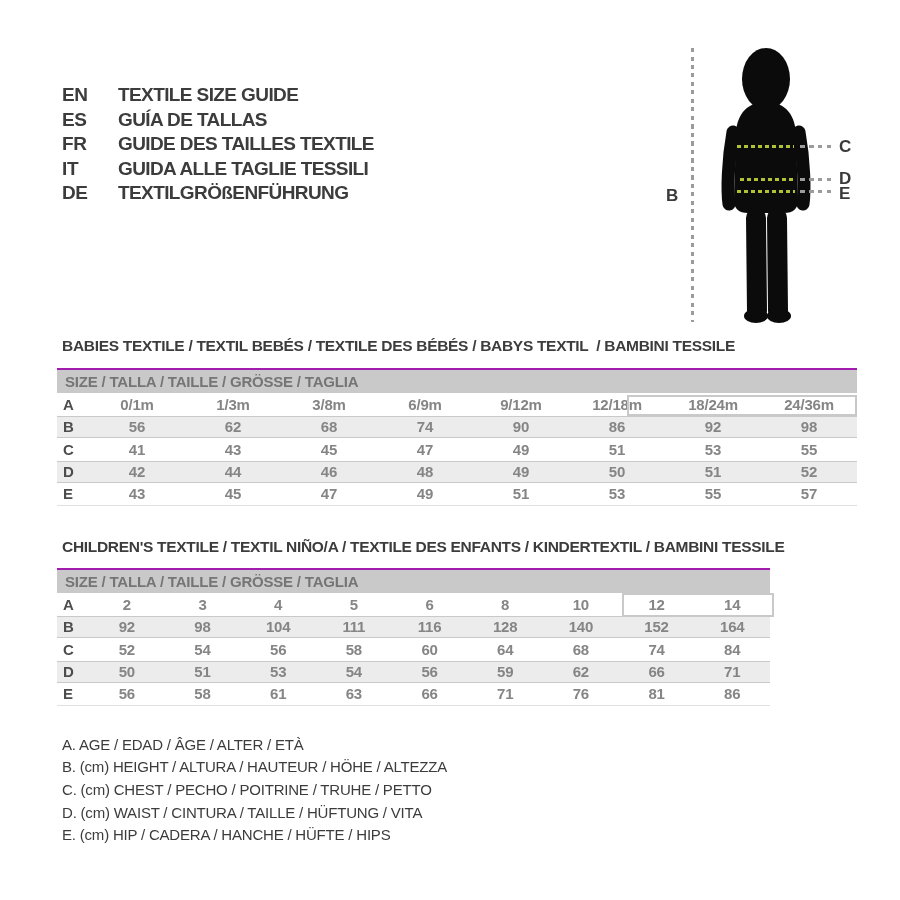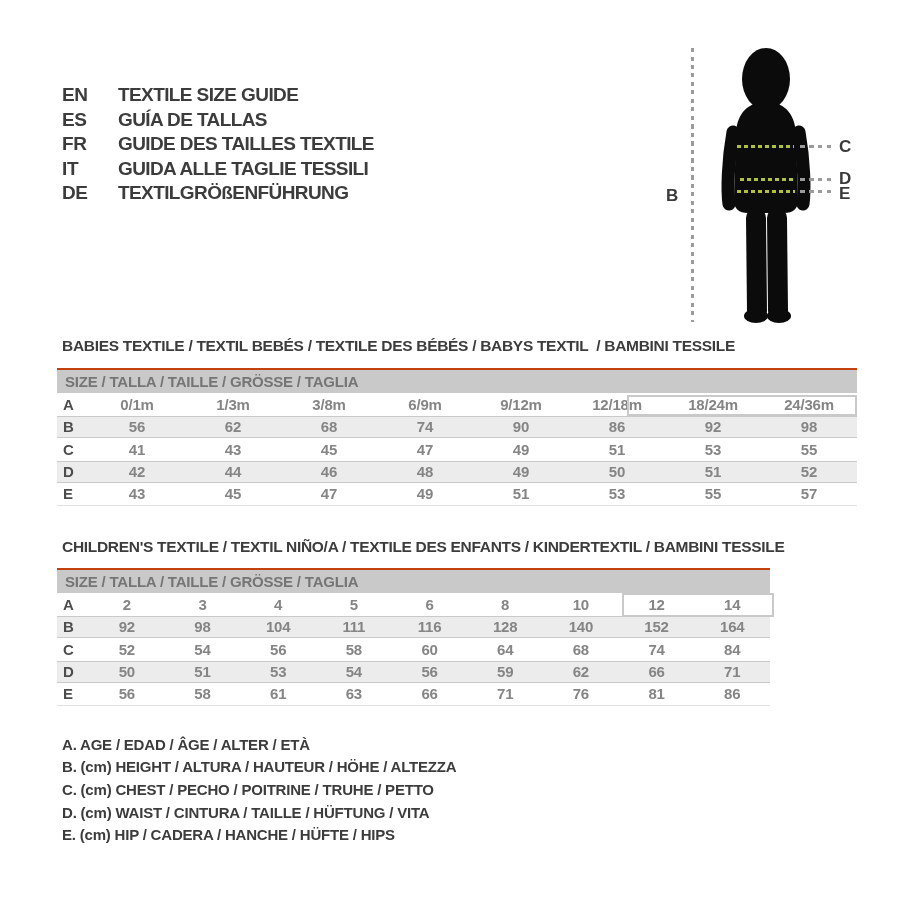--- a/index.html
+++ b/index.html
@@ -16,32 +16,32 @@
   .fig-svg{position:absolute;left:715px;top:40px;}
   .vline-b{position:absolute;left:691px;top:48px;width:3px;height:274px;
     background:repeating-linear-gradient(180deg,#9b9b9b 0 4px,transparent 4px 8.5px);}
   .meas-label{position:absolute;font-size:17px;font-weight:700;color:#3a3a3a;}
   .dotline{position:absolute;height:3px;}
   .dots-yellow{background:repeating-linear-gradient(90deg,#b2c235 0 4px,transparent 4px 7px);}
   .dots-gray{background:repeating-linear-gradient(90deg,#9b9b9b 0 4.5px,transparent 4.5px 9px);}
   
   .section-title{position:absolute;font-size:15.5px;font-weight:700;color:#3c3c3c;
     letter-spacing:-0.3px;white-space:pre;}
-  .sg-table{position:absolute;border-top:2px solid #c2410c;}
+  .sg-table{position:absolute;border-top:2px solid #a21caf;}
   .size-bar{height:23px;background:#c9c9c9;display:flex;align-items:center;
     padding-left:8px;box-sizing:border-box;font-size:15px;font-weight:700;color:#757575;letter-spacing:-0.2px;}
   .trow{display:flex;height:22.5px;align-items:center;box-sizing:border-box;}
   .trow.shaded{background:#ececec;border-top:1px solid #c9c9c9;border-bottom:1px solid #c9c9c9;}
   .trow:last-child{border-bottom:1px solid #e0e0e0;}
   .rlabel{width:26px;padding-left:6px;font-size:15px;font-weight:700;color:#4d4d4d;flex:none;}
   .cell{flex:1;text-align:center;font-size:15px;font-weight:700;color:#858585;letter-spacing:-0.2px;}
   .hl-box{position:absolute;border:2px solid #c9c9c9;background:transparent;z-index:5;box-sizing:border-box;}
   
   .legend{position:absolute;left:62px;top:733px;}
-  .legend-row{height:22.6px;display:flex;align-items:center;font-size:15px;font-weight:700;
+  .legend-row{height:22.6px;display:flex;align-items:center;font-size:15px;font-weight:400;
     color:#3c3c3c;letter-spacing:-0.2px;white-space:pre;}
 </style>
 </head>
 <body>
 
 <div id="canvas">
 
   <div class="lang-block">
     <div class="lang-row">
       <span class="lang-code">EN</span>

